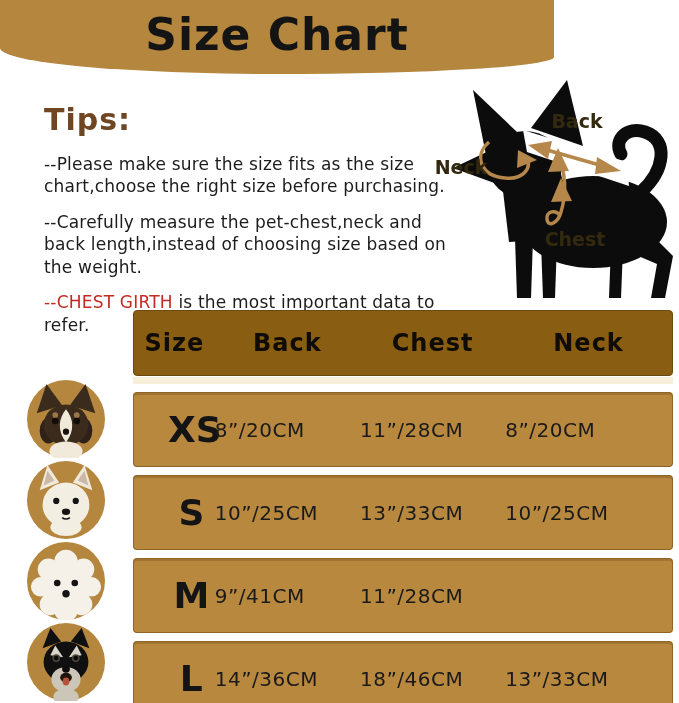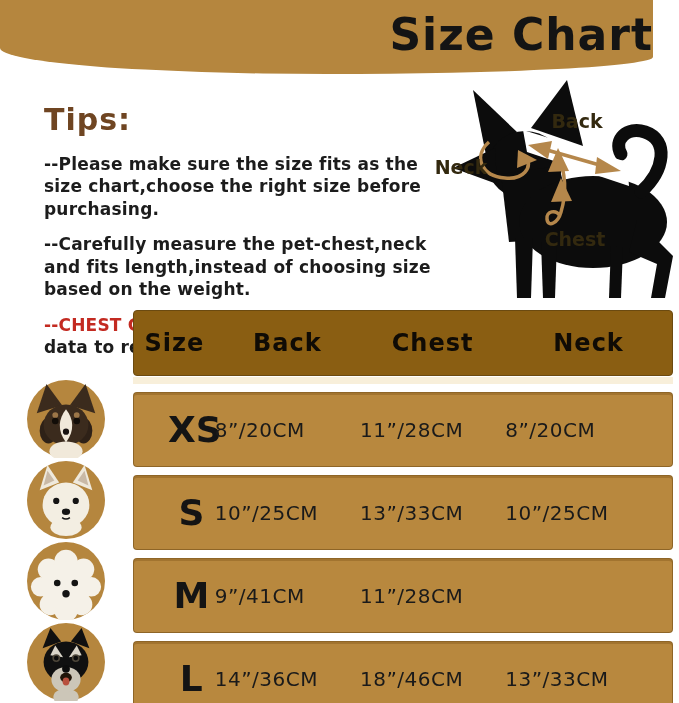--- a/index.html
+++ b/index.html
@@ -3,33 +3,33 @@
 <meta charset="utf-8">
 <style>
   html,body{margin:0;padding:0;background:#ffffff;}
   .stage{
     position:relative;width:679px;height:703px;margin:0 auto;
     background:#ffffff;overflow:hidden;
     font-family:"DejaVu Sans","Liberation Sans",sans-serif;
   }
   
   .banner{
-    position:absolute;left:0;top:0;width:653px;height:74px;
+    position:absolute;left:0;top:0;width:554px;height:74px;
     background:#B5863E;
     border-bottom-left-radius:50% 26px;
     border-bottom-right-radius:50% 17px;
-    display:flex;align-items:center;justify-content:flex-end;
+    display:flex;align-items:center;justify-content:center;
   }
   .banner h1{
     margin:0 0 6px 0;font-size:44px;font-weight:bold;color:#141414;letter-spacing:1px;
   }
   
   .tips{position:absolute;left:44px;top:102px;width:408px;}
   .tips h2{margin:0 0 16px 0;font-size:30px;font-weight:bold;color:#6F4522;letter-spacing:1px;}
-  .tips p{margin:0 0 13px 0;font-size:17px;font-weight:700;color:#1c1c1c;line-height:1.32;letter-spacing:0.2px;}
+  .tips p{margin:0 0 13px 0;font-size:17px;font-weight:400;color:#1c1c1c;line-height:1.32;letter-spacing:0.2px;}
   .tips .red{color:#C32A21;}
   
   .diagram{position:absolute;left:425px;top:70px;width:254px;height:232px;}
   .diagram svg{display:block;width:254px;height:232px;}
   .diagram text{font-family:"DejaVu Sans","Liberation Sans",sans-serif;font-weight:bold;font-size:19px;fill:#33290f;}
   
   .sizetable{position:absolute;left:133px;top:310px;width:540px;}
   .thead{
     height:64px;background:#8A5E12;border:1px solid #6b4a10;border-radius:4px;
     display:grid;grid-template-columns:15% 27% 27% 31%;align-items:center;
@@ -54,21 +54,21 @@
 
 <div class="stage">
 
   <header class="banner">
     <h1>Size Chart</h1>
   </header>
 
   <section class="tips">
     <h2>Tips:</h2>
     <p>--Please make sure the size fits as the size chart,choose the right size before purchasing.</p>
-    <p>--Carefully measure the pet-chest,neck and fits length,instead of choosing size based on the weight.</p>
+    <p>--Carefully measure the pet-chest,neck and back length,instead of choosing size based on the weight.</p>
     <p><span class="red">--CHEST GIRTH</span><span> is the most important data to refer.</span></p>
   </section>
 
   <div class="diagram">
     <svg viewBox="0 0 254 232">
 
       <g fill="#0c0c0c">
         <polygon points="48,20 92,62 62,90"></polygon>
         <polygon points="142,10 158,76 106,58"></polygon>
         <ellipse cx="100" cy="95" rx="37" ry="34"></ellipse>

